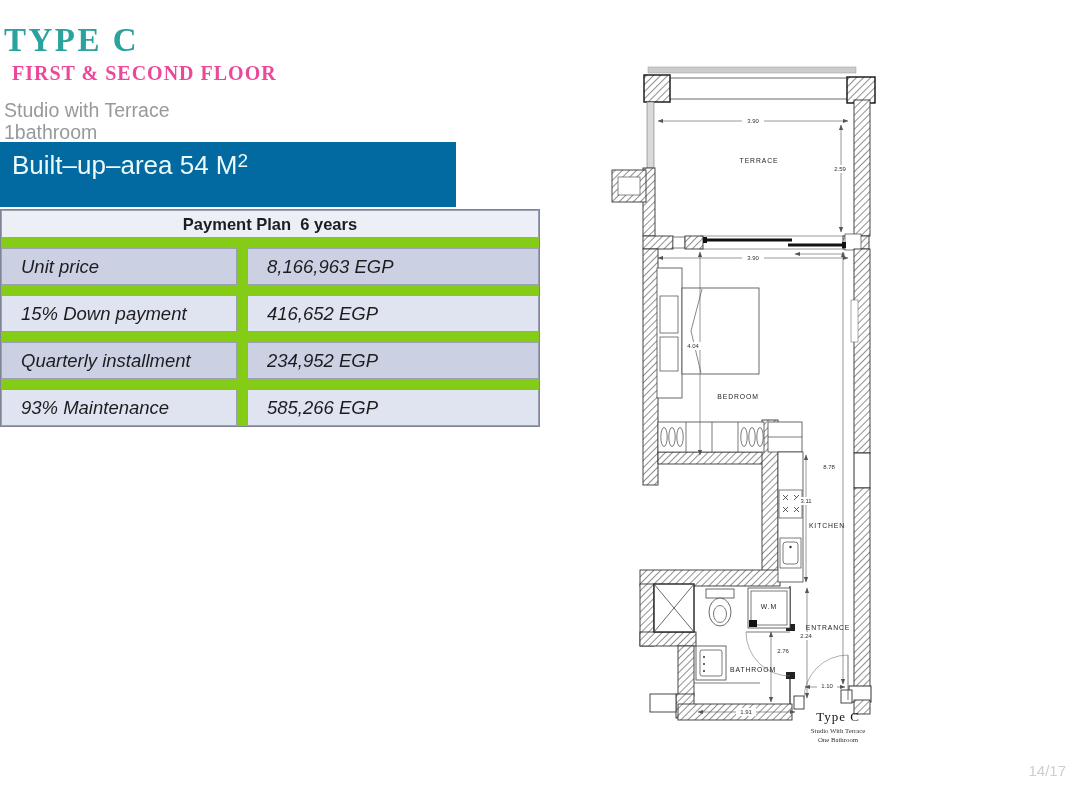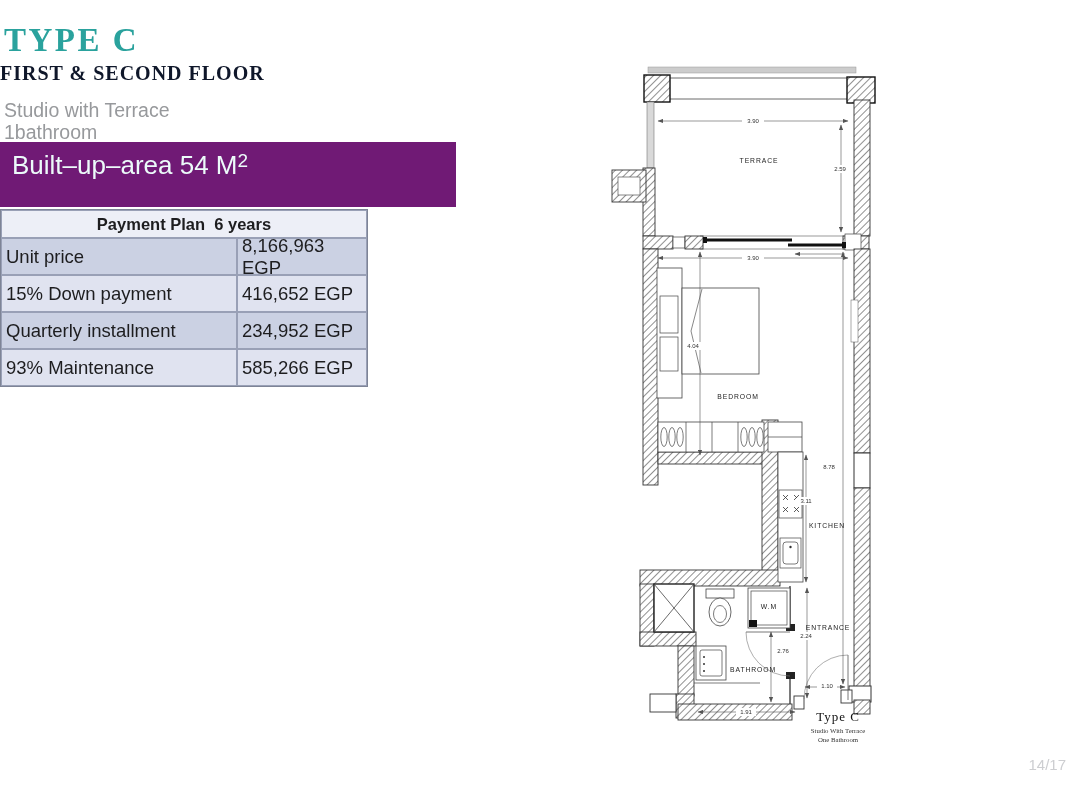--- a/index.html
+++ b/index.html
@@ -1,37 +1,37 @@
 <!DOCTYPE html>
 <html><head>
 <meta charset="utf-8">
 <style>
   html,body{margin:0;padding:0;}
   body{width:1080px;height:785px;background:#ffffff;position:relative;overflow:hidden;
        font-family:"Liberation Sans",sans-serif;}
   .left-panel{position:absolute;left:0;top:0;width:470px;}
   .type-title{font-family:"Liberation Serif",serif;font-weight:bold;color:#2aa29d;
        font-size:33px;letter-spacing:2.5px;margin:24px 0 0 4px;line-height:1;}
-  .floor-subtitle{font-family:"Liberation Serif",serif;font-weight:bold;color:#0f172a;
-       font-size:20px;letter-spacing:1px;margin:6px 0 0 0;line-height:1;}
+  .floor-subtitle{font-family:"Liberation Serif",serif;font-weight:bold;color:#ec4899;
+       font-size:20px;letter-spacing:1px;margin:6px 0 0 12px;line-height:1;}
   .desc{margin:17px 0 0 4px;font-size:19.5px;color:#97999c;line-height:1.12;}
-  .banner{position:absolute;left:0;top:142px;width:456px;height:65px;background:#701a75;
+  .banner{position:absolute;left:0;top:142px;width:456px;height:65px;background:#0369a1;
        color:#ecfbfa;font-size:26px;box-sizing:border-box;padding:8px 0 0 12px;}
   .banner .sup{font-size:19px;vertical-align:7px;}
-  .ptable{position:absolute;left:0;top:209px;width:368px;box-sizing:border-box;
-       border:1px solid #7e8496;background:#c4b5fd;display:grid;
-       grid-template-columns:236px 1fr;gap:0;}
+  .ptable{position:absolute;left:0;top:209px;width:540px;box-sizing:border-box;
+       border:1px solid #7e8496;background:#84cc16;display:grid;
+       grid-template-columns:236px 1fr;gap:10px;}
   .cell{border:1px solid #99a0b6;color:#1d1d1f;display:flex;align-items:center;
        box-sizing:border-box;}
   .thead{grid-column:1/3;background:#edeff7;font-weight:bold;font-size:16.5px;
        justify-content:center;height:28px;white-space:pre-wrap;}
-  .rlabel,.rvalue{font-size:18.5px;height:37px;padding:0 0 0 4px;}
+  .rlabel,.rvalue{font-size:18.5px;height:37px;padding:0 0 0 19px;font-style:italic;}
   .rowA{background:#cbd1e3;}
   .rowB{background:#e0e3f0;}
-  .page-num{position:absolute;right:14px;bottom:12px;color:#cdced1;font-size:15px;}
+  .page-num{position:absolute;right:14px;bottom:6px;color:#cdced1;font-size:15px;}
   .plan{position:absolute;left:590px;top:55px;}
   svg text{font-family:"Liberation Sans",sans-serif;fill:#222;}
   .roomlbl{font-size:6.8px;letter-spacing:0.9px;}
   .dimlbl{font-size:6px;fill:#333;}
   .cap-title{font-family:"Liberation Serif",serif;font-size:13px;letter-spacing:1px;fill:#111;}
   .cap-sub{font-family:"Liberation Serif",serif;font-size:6.8px;fill:#333;}
   .wall{fill:url(#hatch);stroke:#333;stroke-width:0.9;}
   .col{fill:url(#hatch);stroke:#111;stroke-width:1.4;}
   .fx{fill:#fff;stroke:#444;stroke-width:0.8;}
   .fxl{stroke:#444;stroke-width:0.7;fill:none;}

